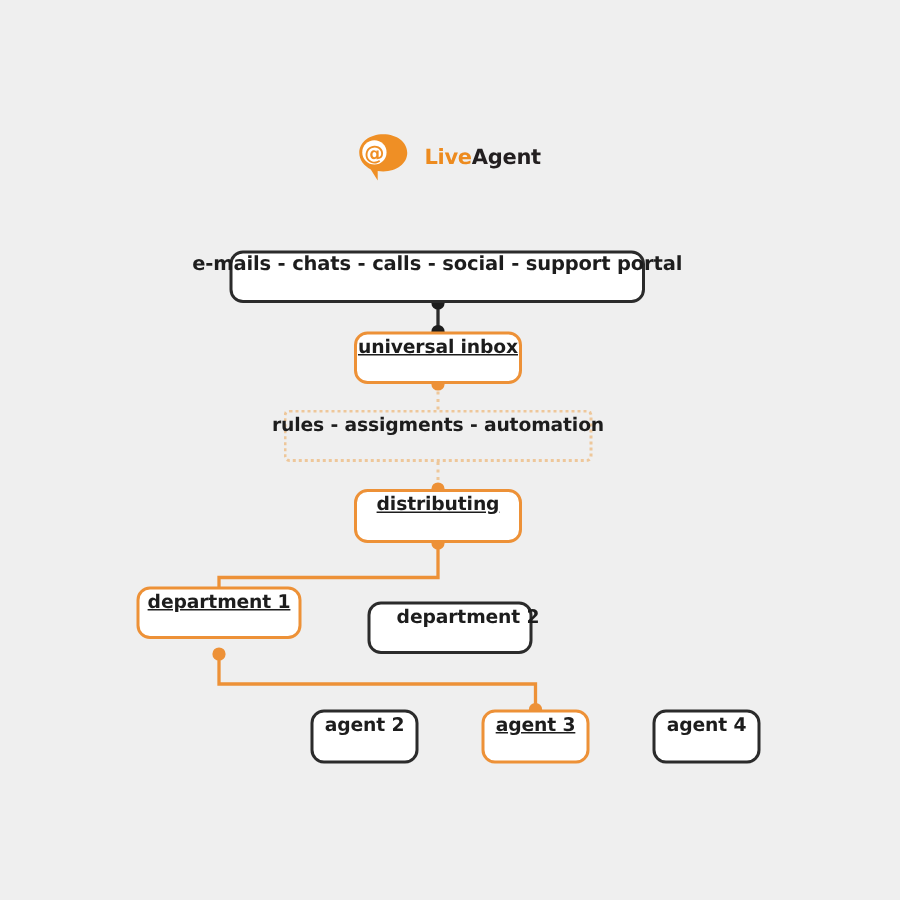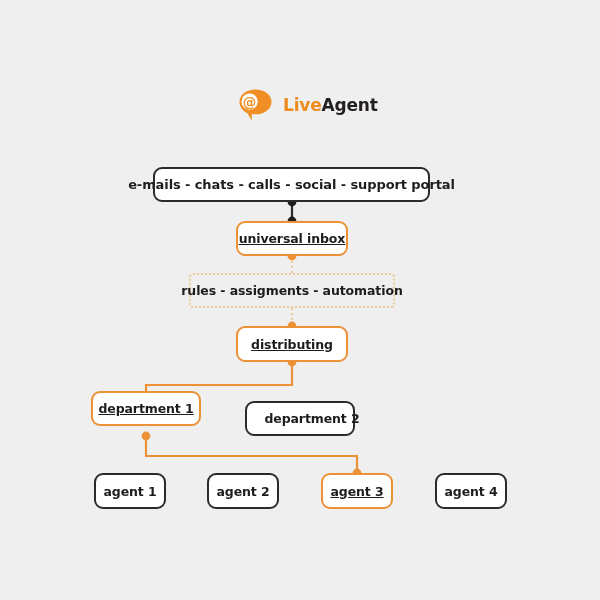--- a/index.html
+++ b/index.html
@@ -28,21 +28,21 @@
     align-items: center;
     gap: 9px;
   }
   .logo-mark {
     width: 36px;
     height: 34px;
     position: relative;
     display: block;
   }
   .logo-text {
-    font-size: 17px;
+    font-size: 14px;
     font-weight: bold;
     letter-spacing: -0.2px;
     line-height: 1;
     white-space: nowrap;
   }
   .logo-live { color: #ed8b1f; }
   .logo-agent { color: #231f20; }
 
   
   svg.wires {
@@ -52,21 +52,20 @@
     width: 600px;
     height: 600px;
     pointer-events: none;
   }
 
   
   .node {
     position: absolute;
     box-sizing: border-box;
     display: flex;
-    align-items: center;
     justify-content: center;
     background: #ffffff;
     border-radius: 9px;
     font-size: 12.5px;
     font-weight: bold;
     color: #1d1d1d;
     letter-spacing: -0.1px;
     white-space: nowrap;
   }
   .node.dark   { border: 2px solid #2b2b2b; }
@@ -145,23 +144,20 @@
     <span>distributing</span>
   </div>
 
   <div class="node accent" id="node-department-1">
     <span>department 1</span>
   </div>
   <div class="node dark" id="node-department-2">
     <span>department 2</span>
   </div>
 
-  <div class="node dark" id="node-agent-1">
-    <span>agent 1</span>
-  </div>
   <div class="node dark" id="node-agent-2">
     <span>agent 2</span>
   </div>
   <div class="node accent" id="node-agent-3">
     <span>agent 3</span>
   </div>
   <div class="node dark" id="node-agent-4">
     <span>agent 4</span>
   </div>
 

